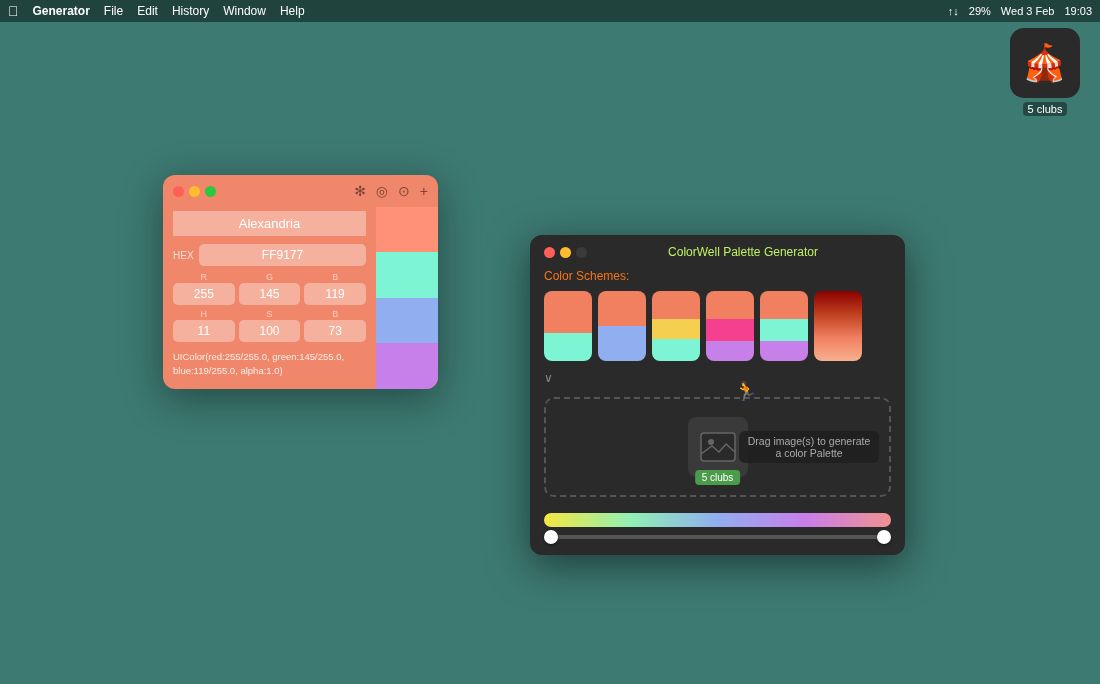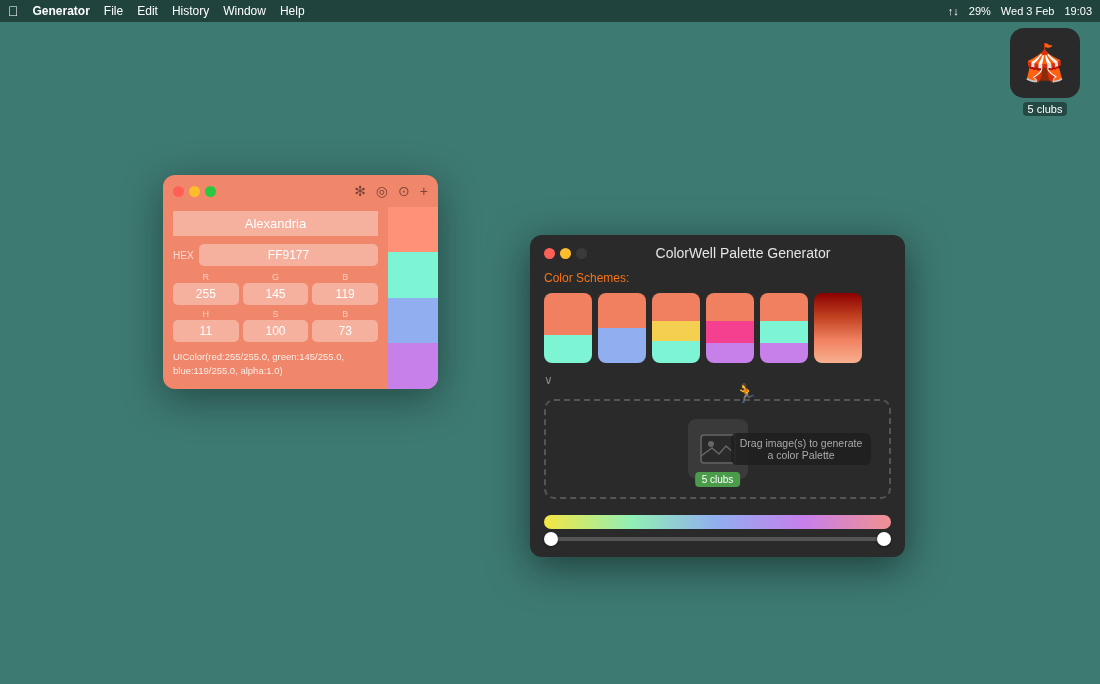--- a/index.html
+++ b/index.html
@@ -138,21 +138,21 @@
     .hex-label {
       font-size: 10px;
       color: rgba(255,255,255,0.7);
       width: 22px;
     }
     .hex-input {
       flex: 1;
       background: rgba(255,255,255,0.35);
       border: none;
       border-radius: 5px;
-      padding: 4px 12px;
+      padding: 4px 6px;
       font-size: 12px;
       color: #fff;
       text-align: center;
       outline: none;
     }
 
     .rgb-row {
       display: flex;
       gap: 4px;
       margin-bottom: 4px;
@@ -217,22 +217,22 @@
       display: flex;
       align-items: center;
       padding: 10px 14px 6px 14px;
       gap: 8px;
     }
     .palette-tl { display: flex; gap: 5px; }
 
     .palette-title {
       flex: 1;
       text-align: center;
-      color: #e5e5e5;
-      font-size: 14px;
+      color: #bef264;
+      font-size: 12px;
       font-weight: 500;
     }
 
     .palette-section-label {
       color: #f97316;
       font-size: 12px;
       padding: 4px 14px 8px 14px;
     }
 
     .color-schemes-row {
@@ -292,21 +292,21 @@
       background: #4a9c4a;
       color: #fff;
       font-size: 10px;
       padding: 2px 7px;
       border-radius: 4px;
       white-space: nowrap;
     }
 
     .drop-text {
       position: absolute;
-      right: 18px;
+      right: 10px;
       top: 50%;
       transform: translateY(-50%);
       color: #aaa;
       font-size: 10.5px;
       max-width: 140px;
       text-align: center;
       background: rgba(30,30,30,0.85);
       padding: 4px 8px;
       border-radius: 6px;
     }

